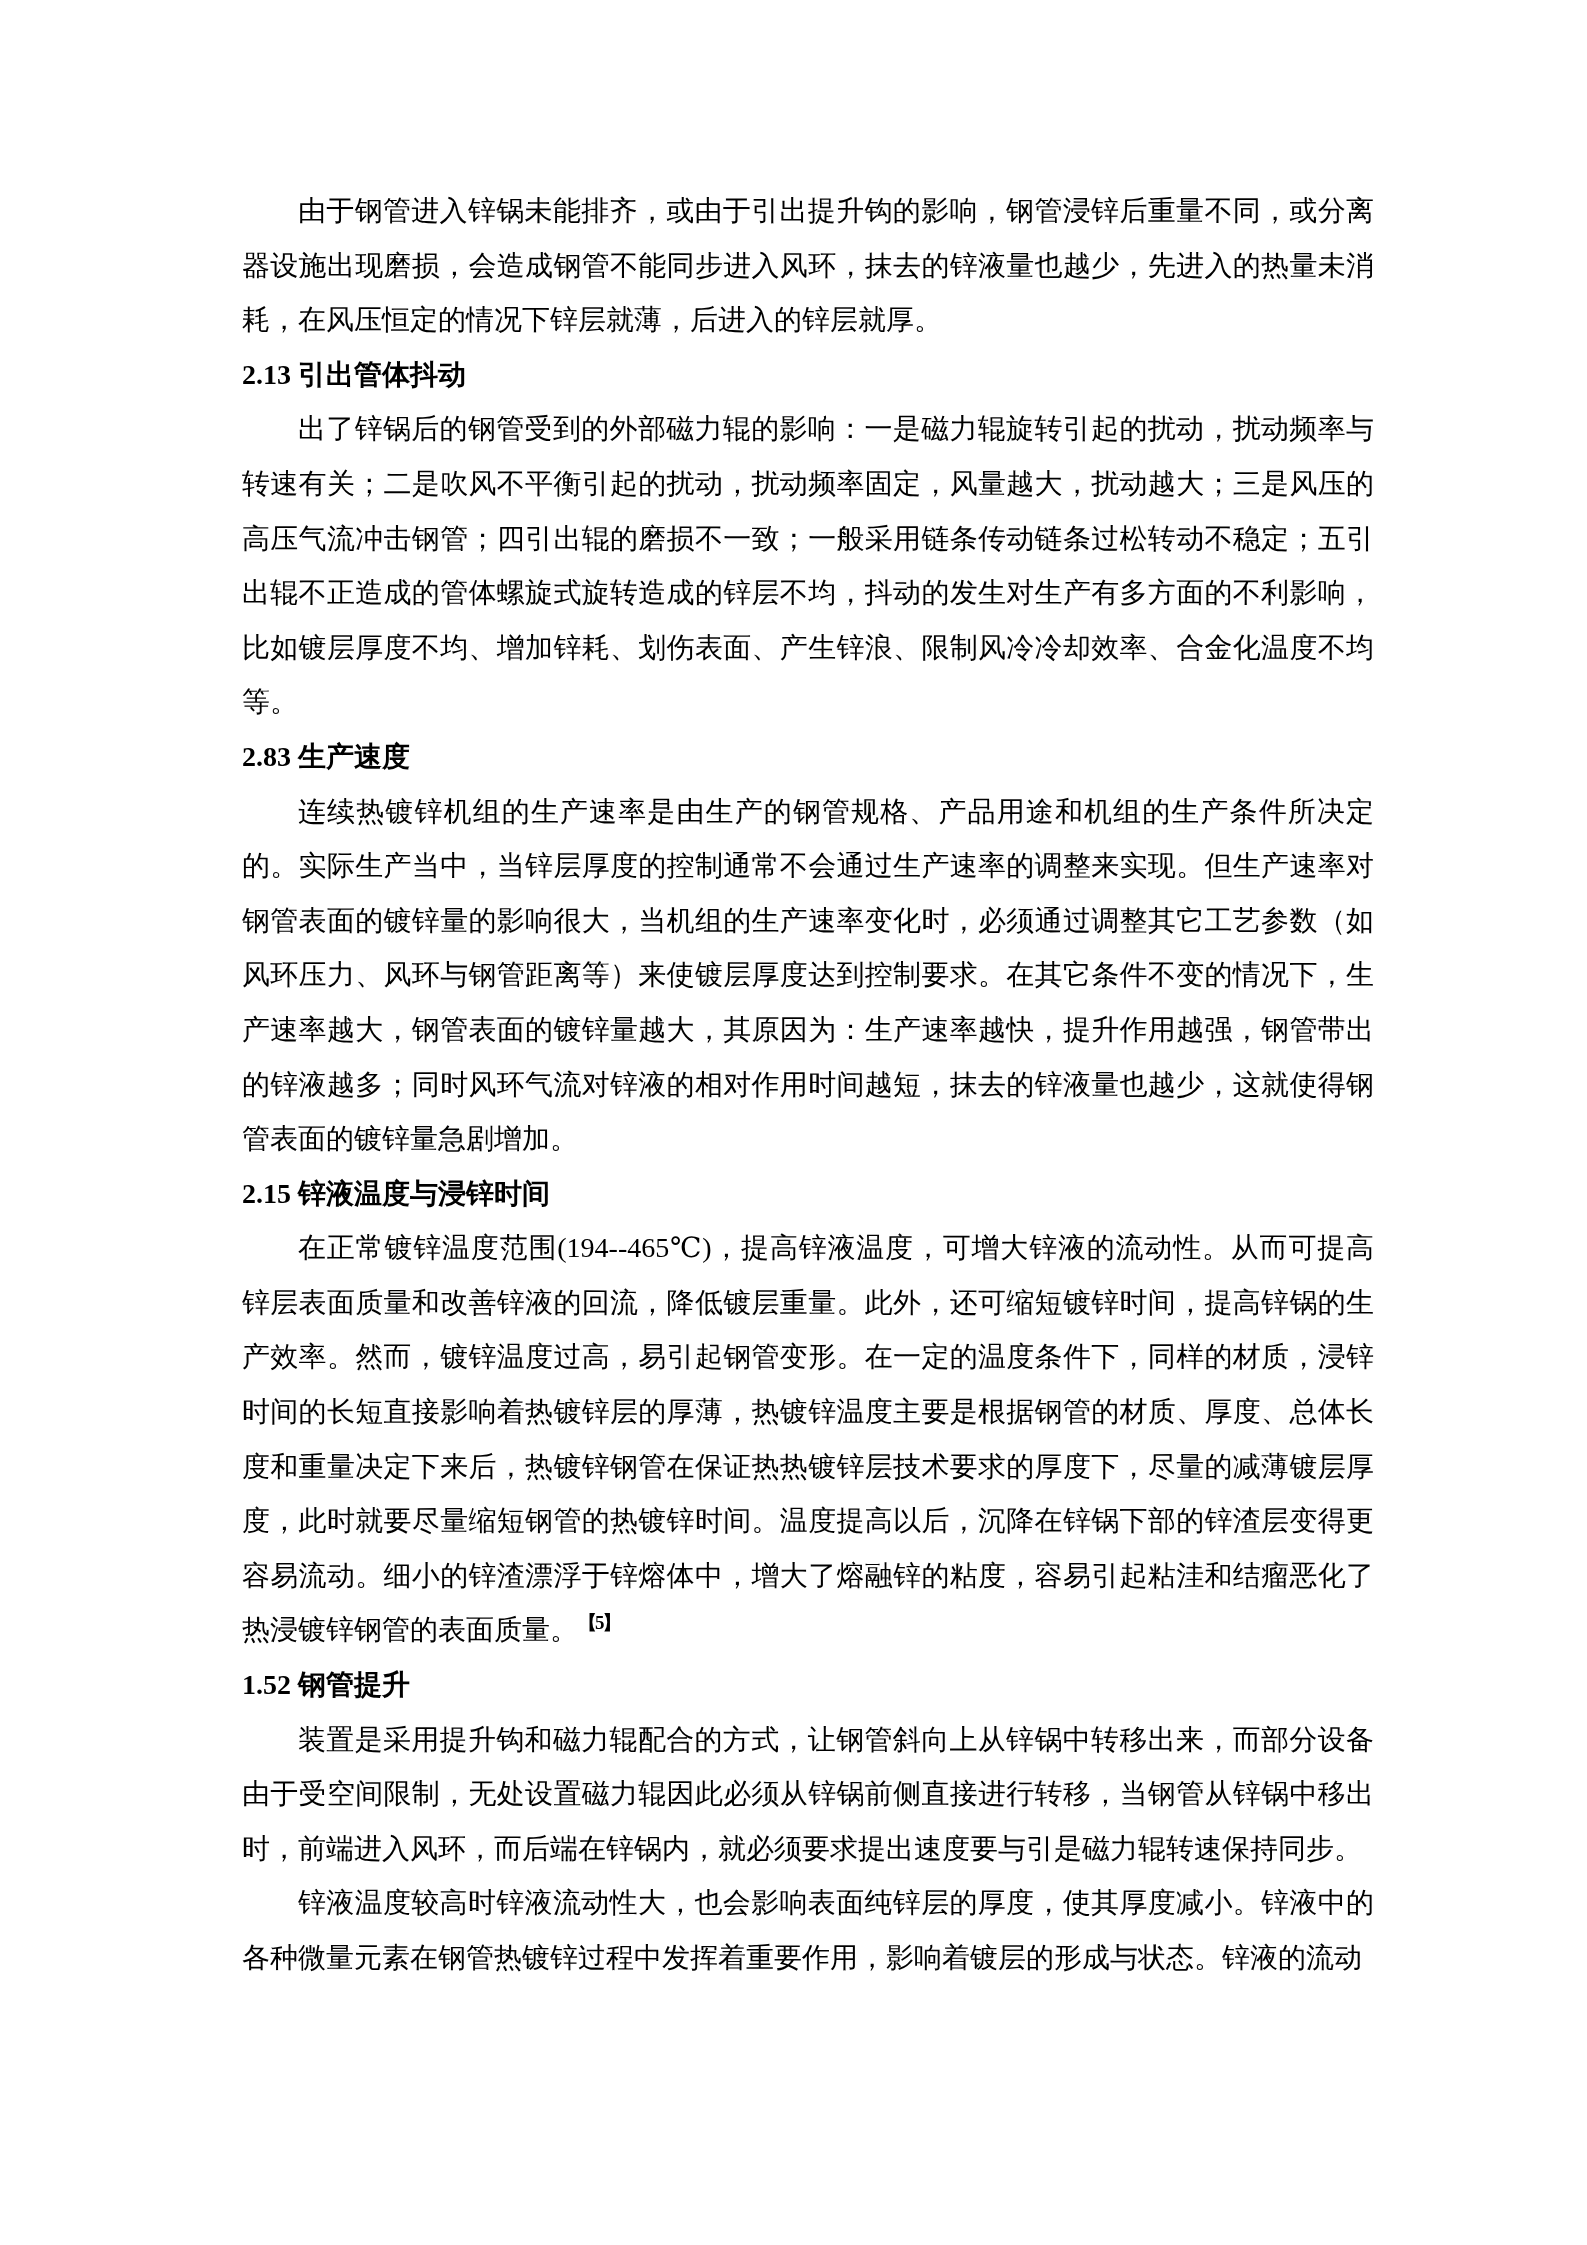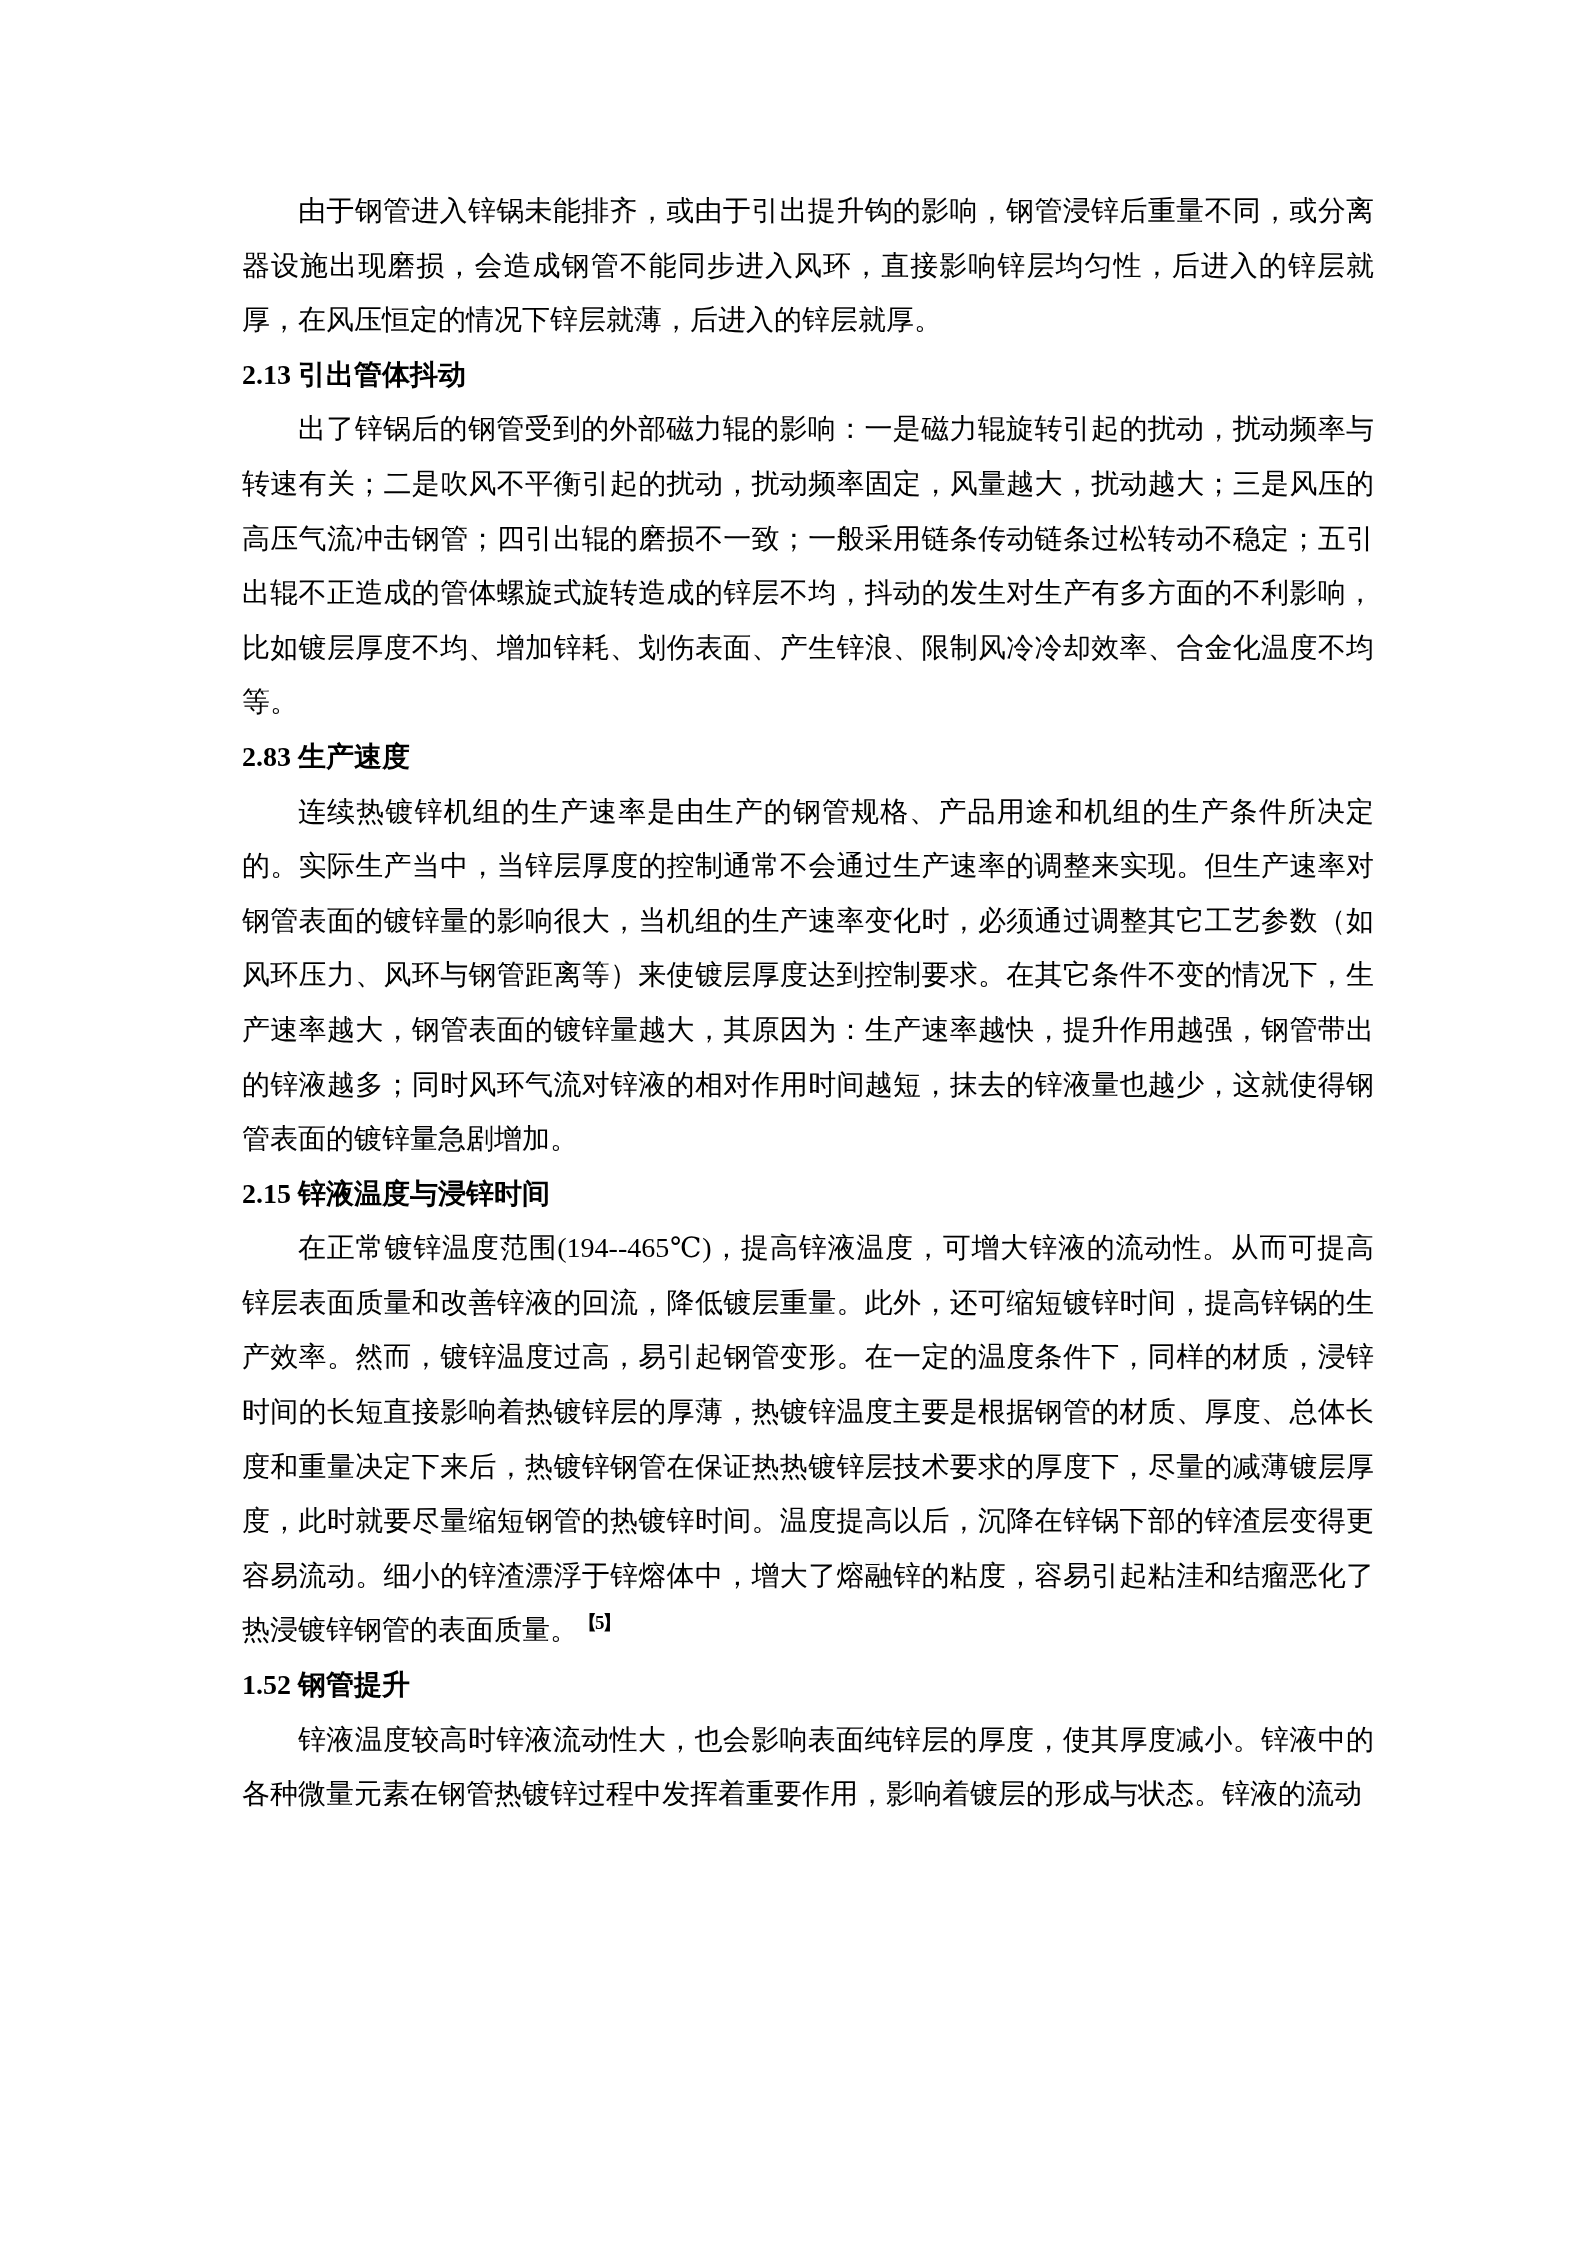--- a/index.html
+++ b/index.html
@@ -50,34 +50,35 @@
     line-height: 0;
     letter-spacing: -2px;
   }
 </style>
 </head>
 <body>
 
 <div class="page">
   <div class="text-block">
 
-    <p class="para">由于钢管进入锌锅未能排齐，或由于引出提升钩的影响，钢管浸锌后重量不同，或分离器设施出现磨损，会造成钢管不能同步进入风环，直接影响锌层均匀性，后进入的锌层就厚，在风压恒定的情况下锌层就薄，后进入的锌层就厚。</p>
+    <p class="para">由于钢管进入锌锅未能排齐，或由于引出提升钩的影响，钢管浸锌后重量不同，或分离器设施出现磨损，会造成钢管不能同步进入风环，抹去的锌液量也越少，先进入的热量未消耗，在风压恒定的情况下锌层就薄，后进入的锌层就厚。</p>
 
     <h2 class="heading">2.13 引出管体抖动</h2>
 
     <p class="para">出了锌锅后的钢管受到的外部磁力辊的影响：一是磁力辊旋转引起的扰动，扰动频率与转速有关；二是吹风不平衡引起的扰动，扰动频率固定，风量越大，扰动越大；三是风压的高压气流冲击钢管；四引出辊的磨损不一致；一般采用链条传动链条过松转动不稳定；五引出辊不正造成的管体螺旋式旋转造成的锌层不均，抖动的发生对生产有多方面的不利影响，比如镀层厚度不均、增加锌耗、划伤表面、产生锌浪、限制风冷冷却效率、合金化温度不均等。</p>
 
     <h2 class="heading">2.83 生产速度</h2>
 
     <p class="para">连续热镀锌机组的生产速率是由生产的钢管规格、产品用途和机组的生产条件所决定的。实际生产当中，当锌层厚度的控制通常不会通过生产速率的调整来实现。但生产速率对钢管表面的镀锌量的影响很大，当机组的生产速率变化时，必须通过调整其它工艺参数（如风环压力、风环与钢管距离等）来使镀层厚度达到控制要求。在其它条件不变的情况下，生产速率越大，钢管表面的镀锌量越大，其原因为：生产速率越快，提升作用越强，钢管带出的锌液越多；同时风环气流对锌液的相对作用时间越短，抹去的锌液量也越少，这就使得钢管表面的镀锌量急剧增加。</p>
 
     <h2 class="heading">2.15 锌液温度与浸锌时间</h2>
 
     <p class="para"><span>在正常镀锌温度范围(194--465℃)，提高锌液温度，可增大锌液的流动性。从而可提高锌层表面质量和改善锌液的回流，降低镀层重量。此外，还可缩短镀锌时间，提高锌锅的生产效率。然而，镀锌温度过高，易引起钢管变形。在一定的温度条件下，同样的材质，浸锌时间的长短直接影响着热镀锌层的厚薄，热镀锌温度主要是根据钢管的材质、厚度、总体长度和重量决定下来后，热镀锌钢管在保证热热镀锌层技术要求的厚度下，尽量的减薄镀层厚度，此时就要尽量缩短钢管的热镀锌时间。温度提高以后，沉降在锌锅下部的锌渣层变得更容易流动。细小的锌渣漂浮于锌熔体中，增大了熔融锌的粘度，容易引起粘洼和结瘤恶化了热浸镀锌钢管的表面质量。</span><sup class="ref-sup">【5】</sup></p>
 
     <h2 class="heading">1.52 钢管提升</h2>
 
+    <p class="para">装置是采用提升钩和磁力辊配合的方式，让钢管斜向上从锌锅中转移出来，而部分设备由于受空间限制，无处设置磁力辊因此必须从锌锅前侧直接进行转移，当钢管从锌锅中移出时，前端进入风环，而后端在锌锅内，就必须要求提出速度要与引是磁力辊转速保持同步。</p>
 
 
     <p class="para">锌液温度较高时锌液流动性大，也会影响表面纯锌层的厚度，使其厚度减小。锌液中的各种微量元素在钢管热镀锌过程中发挥着重要作用，影响着镀层的形成与状态。锌液的流动</p>
 
   </div>
 </div>
 
 </body></html>

